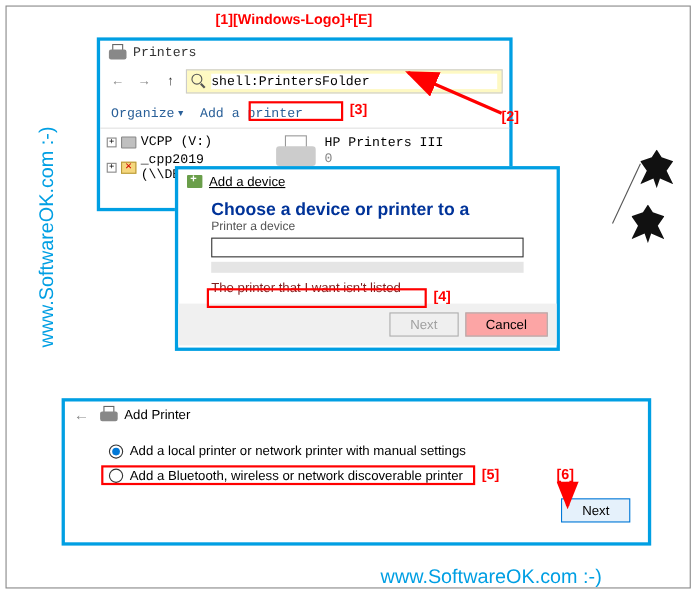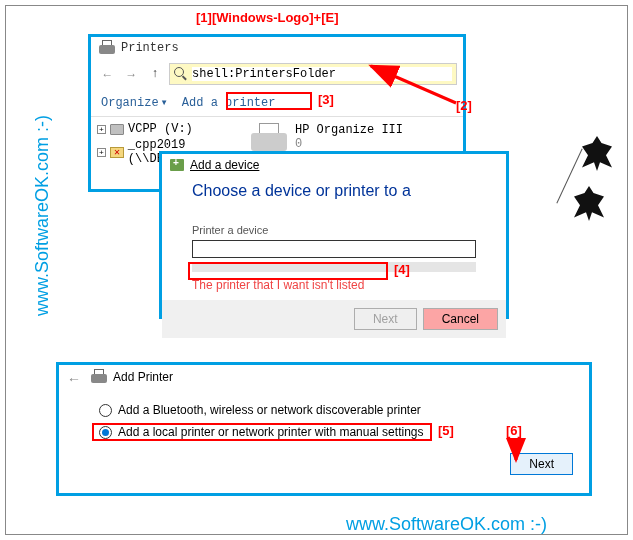--- a/index.html
+++ b/index.html
@@ -41,25 +41,25 @@
 .tree { padding: 4px 6px; width: 150px; }
 .tree-item { display: flex; align-items: center; gap: 4px; padding: 1px 0; }
 .tree-tog { width: 9px; height: 9px; border: 1px solid #888; font-size: 8px; line-height: 7px; text-align: center; }
 .prn-area { padding: 6px 10px; }
 .prn-row { display: flex; align-items: flex-start; gap: 8px; }
 
 
 .win2 { left: 153px; top: 145px; width: 350px; height: 168px; background: #fff; border: 3px solid #009fe3; position: absolute; }
 .win2-title { display: flex; align-items: center; gap: 6px; padding: 4px 8px; text-decoration: underline; }
 .win2-body { padding: 6px 30px 0 30px; }
-.win2-h { color: #003399; font-size: 16px; font-weight: normal; margin-bottom: 24px; }
+.win2-h { color: #003399; font-size: 16px; font-weight: bold; margin-bottom: 0; }
 .win2-sub { color: #555; font-size: 11px; margin-bottom: 4px; }
 .dev-box { border: 1px solid #333; height: 18px; background: #fff; margin-bottom: 4px; }
 .dev-bar { background: #e5e5e5; height: 10px; margin-bottom: 6px; }
-.link { color: #ef4444; font-size: 12px; cursor: pointer; }
+.link { color: #7f1d1d; font-size: 12px; cursor: pointer; }
 .win2-btns { background: #f0f0f0; padding: 8px; display: flex; justify-content: flex-end; gap: 6px; margin-top: 8px; }
 .btn { border: 1px solid #adadad; background: #fca5a5; padding: 3px 18px; font-family: inherit; font-size: 12px; }
 .btn.disabled { color: #a0a0a0; background: #efefef; }
 .btn.primary { border: 1px solid #0078d7; background: #e5f1fb; }
 
 
 .win3 { left: 50px; top: 356px; width: 536px; height: 134px; }
 .win3-title { display: flex; align-items: center; gap: 6px; padding: 4px 8px; }
 .back-arrow { color: #888; font-size: 14px; width: 18px; }
 .win3-body { padding: 10px 26px 0 40px; }
@@ -134,21 +134,21 @@
         <div class="tree-item">
           <span class="tree-tog">+</span>
           <span class="ico-folder-x"></span>
           <span>_cpp2019 (\\DEL</span>
         </div>
       </div>
       <div class="prn-area">
         <div class="prn-row">
           <span class="ico-printer-big"></span>
           <div>
-            <div>HP Organize III</div>
+            <div>HP Printers III</div>
             <div style="color:#888">0</div>
           </div>
         </div>
       </div>
     </div>
   </div>
 
   <div class="annot-box" style="left:220px; top:86px; width:86px; height:18px;"></div>
   <div class="annot" style="left:312px; top:86px;">[3]</div>
 
@@ -190,26 +190,26 @@
   </div>
 
   <div class="blue-box win3">
     <div class="win3-title">
       <span class="back-arrow">←</span>
       <span class="ico-printer"></span>
       <span>Add Printer</span>
     </div>
     <div class="win3-body">
       <div class="radio-row">
+        <span class="radio sel"></span>
+        <span>Add a local printer or network printer with manual settings</span>
+      </div>
+      <div class="radio-row">
         <span class="radio"></span>
         <span>Add a Bluetooth, wireless or network discoverable printer</span>
-      </div>
-      <div class="radio-row">
-        <span class="radio sel"></span>
-        <span>Add a local printer or network printer with manual settings</span>
       </div>
     </div>
     <div class="win3-btns">
       <button class="btn primary">Next</button>
     </div>
   </div>
 
   <div class="annot-box" style="left:86px; top:417px; width:340px; height:18px;"></div>
   <div class="annot" style="left:432px; top:417px;">[5]</div>
 

